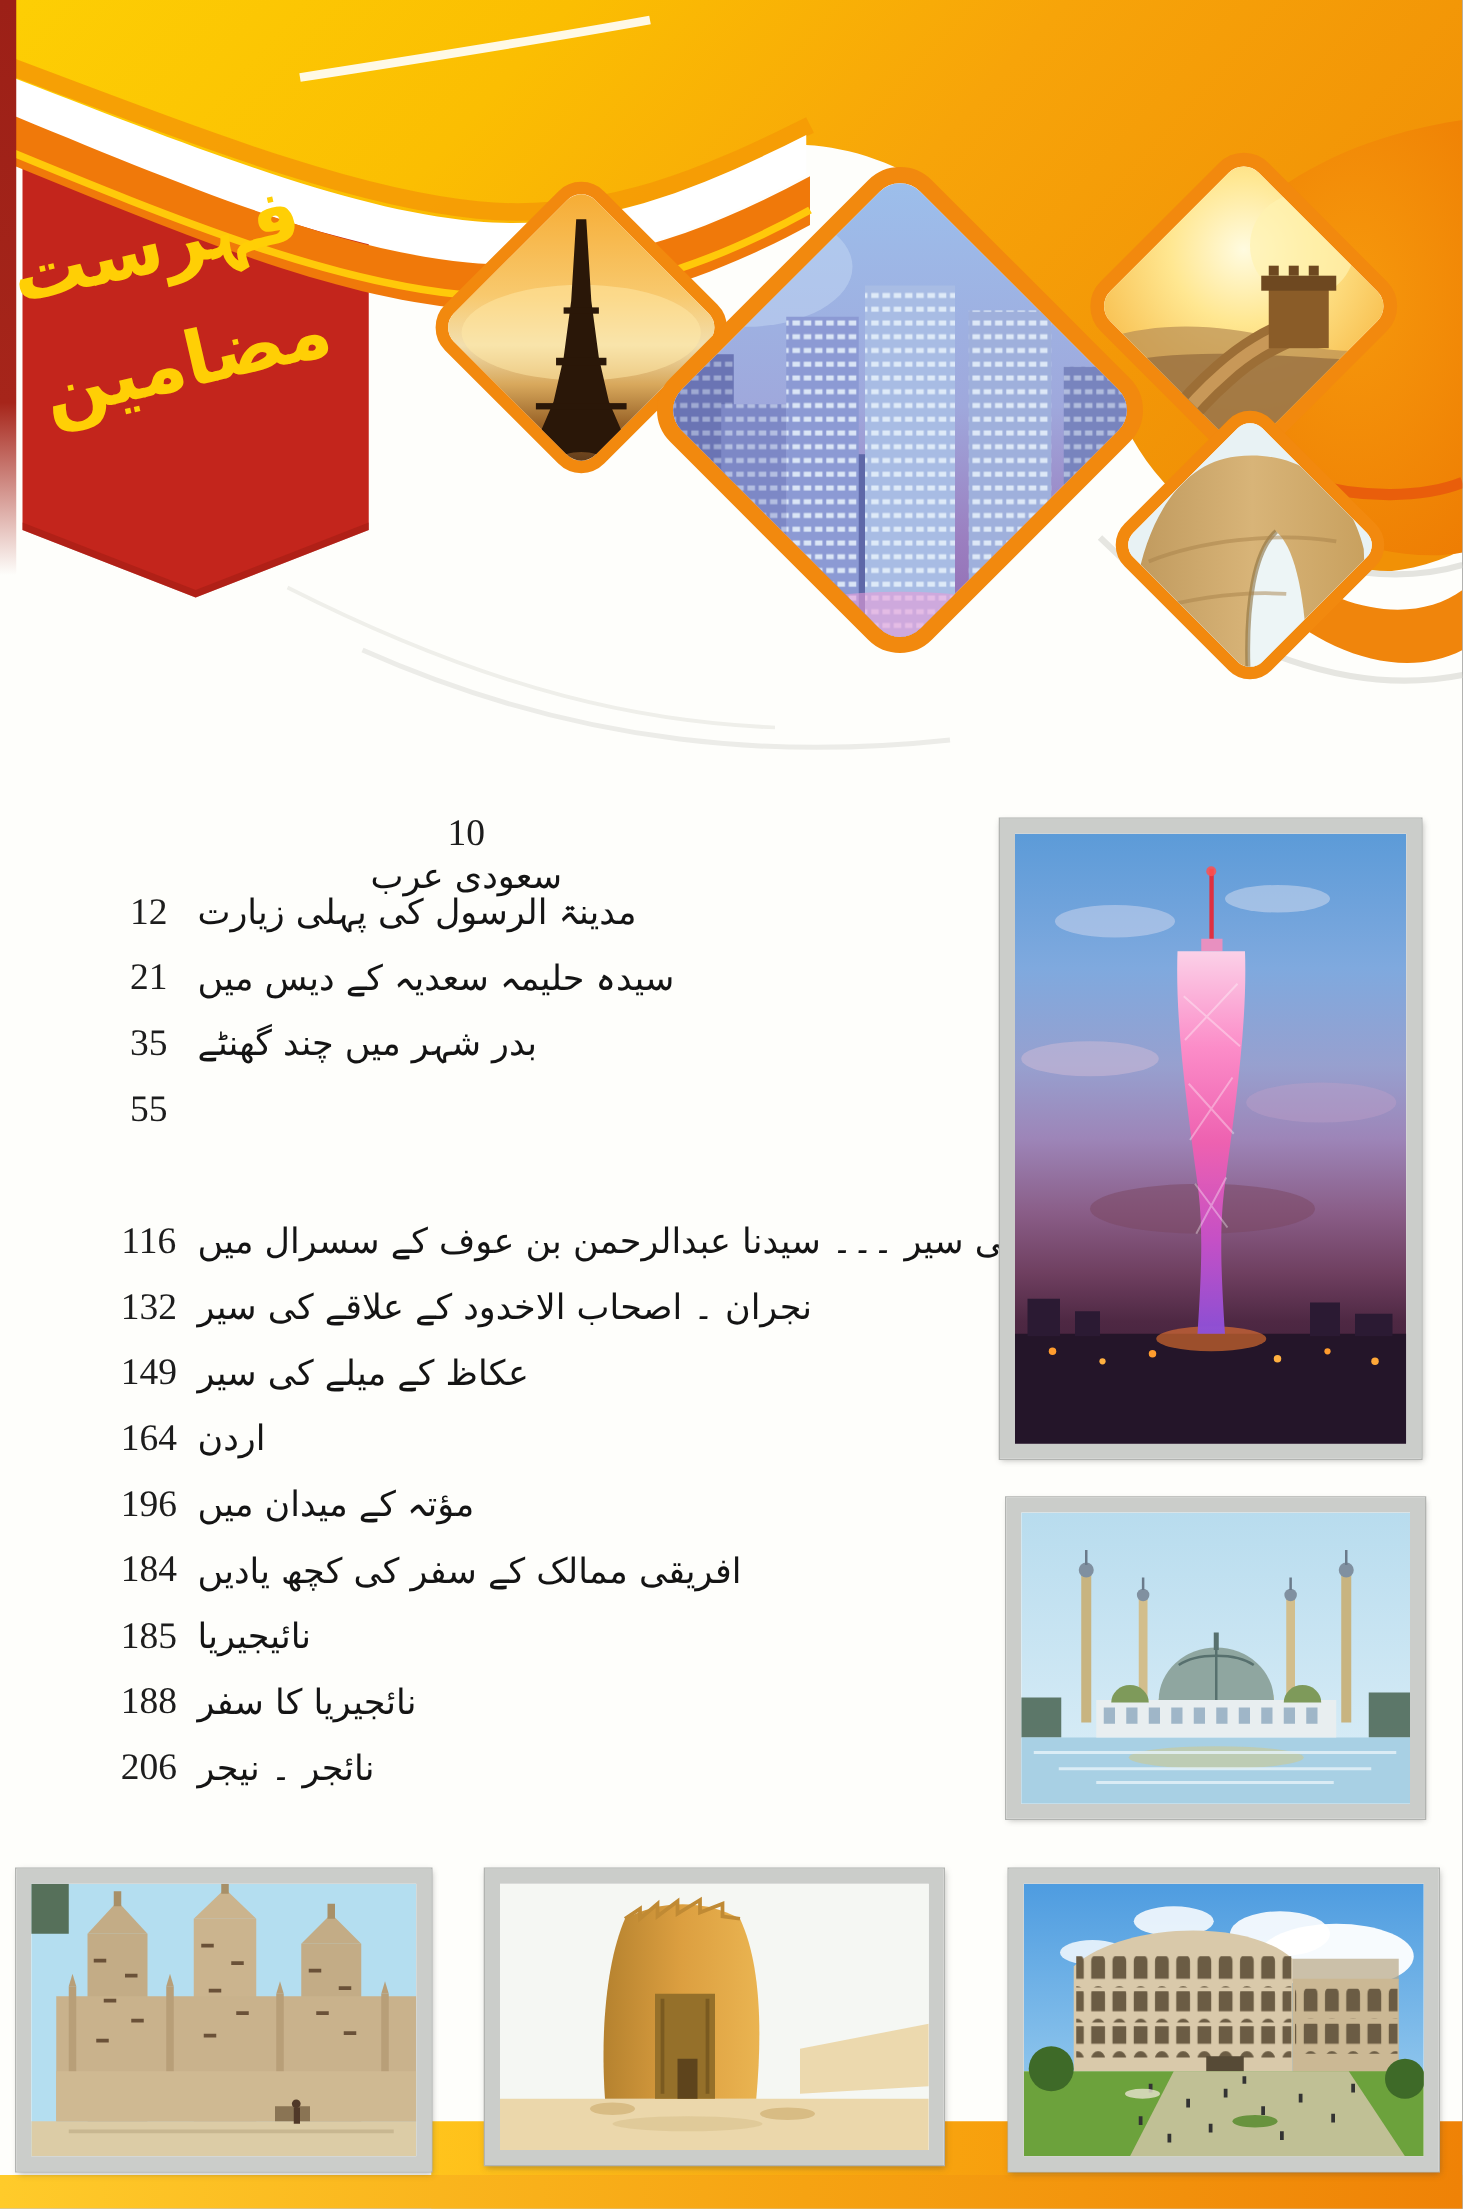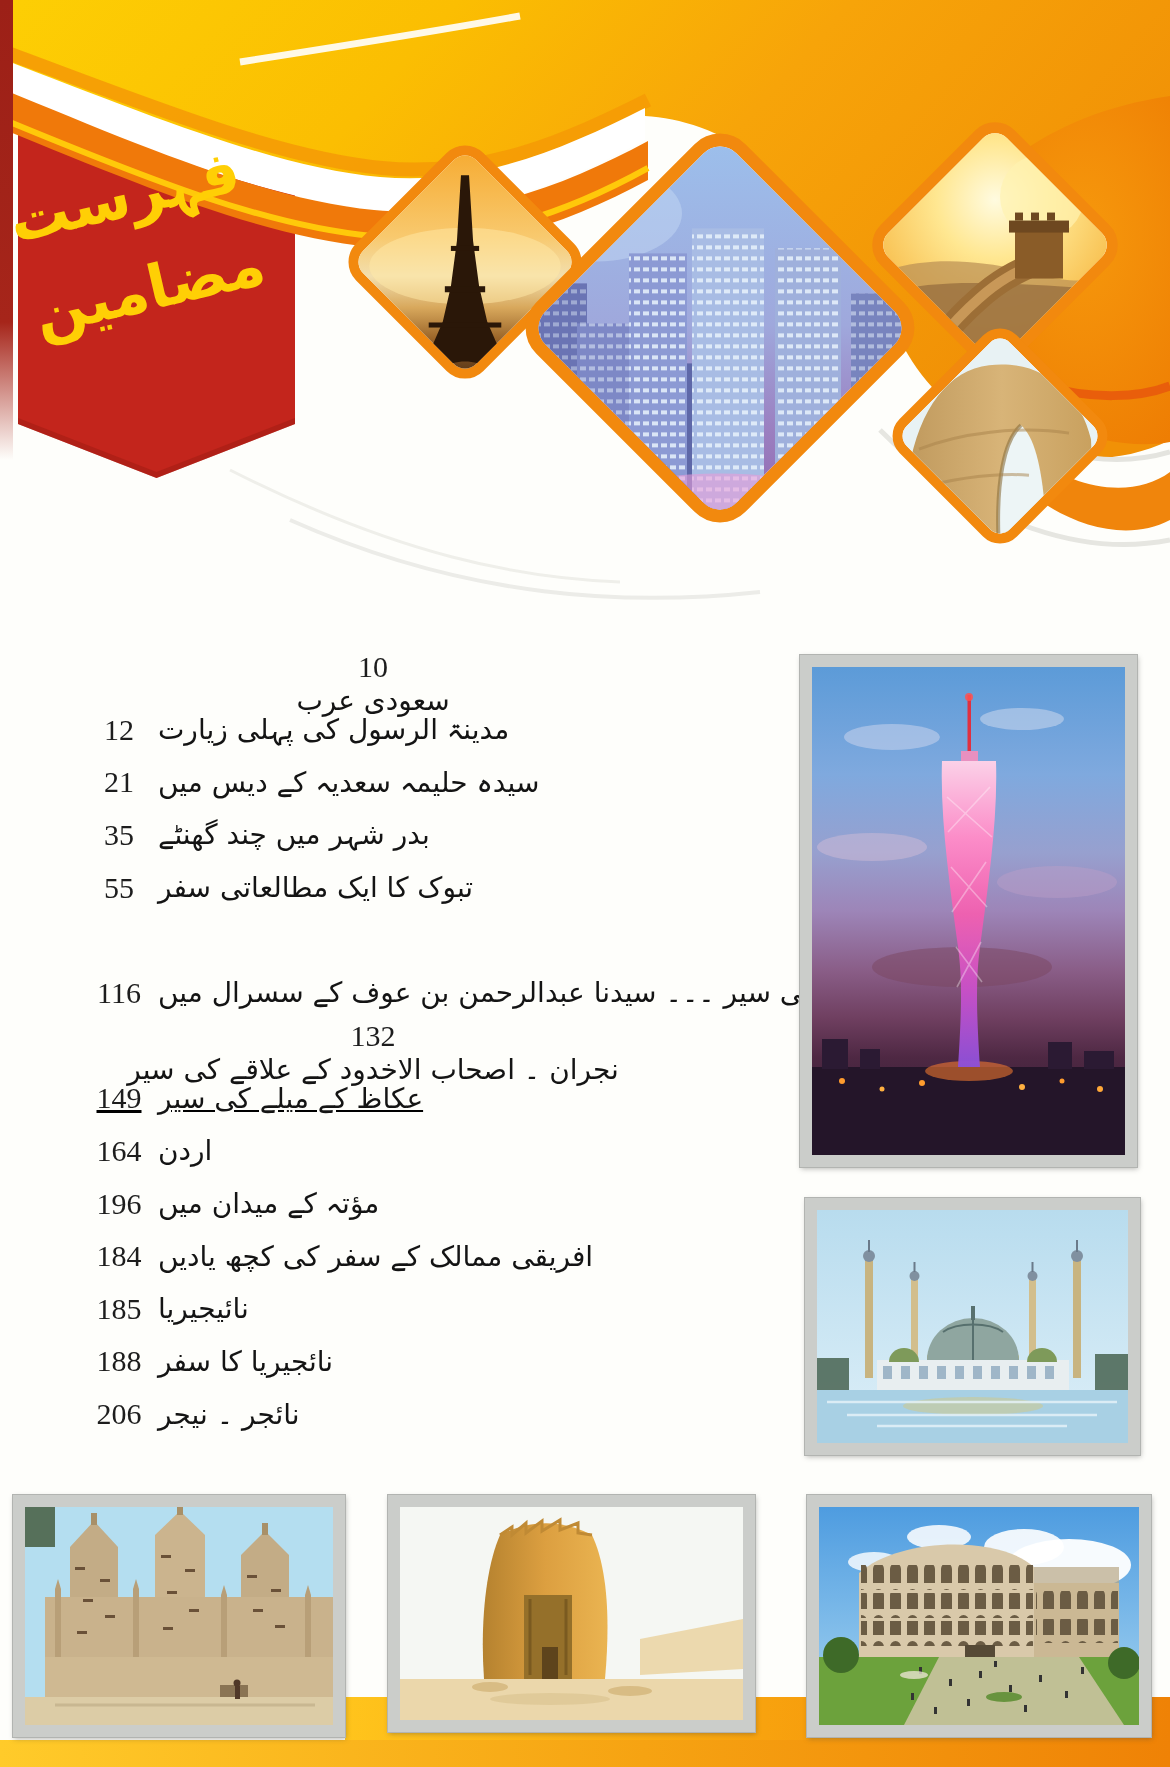--- a/index.html
+++ b/index.html
@@ -238,31 +238,30 @@
       <div class="toc-row" style="top: 105.3px;">
         <span class="toc-page">21</span>
         <span class="toc-title">سیدہ حلیمہ سعدیہ کے دیس میں</span>
       </div>
       <div class="toc-row" style="top: 157.95px;">
         <span class="toc-page">35</span>
         <span class="toc-title">بدر شہر میں چند گھنٹے</span>
       </div>
       <div class="toc-row" style="top: 210.6px;">
         <span class="toc-page">55</span>
-        <span class="toc-title">تبوک کا ایک مطالعاتی سفر</span>
       </div>
       <div class="toc-row" style="top: 315.9px;">
         <span class="toc-page">116</span>
         <span class="toc-title">دومتہ الجندل کی سیر ۔۔۔ سیدنا عبدالرحمن بن عوف کے سسرال میں</span>
       </div>
-      <div class="toc-row" style="top: 368.55px; flex-direction: column;">
+      <div class="toc-row" style="top: 368.55px;">
         <span class="toc-page">132</span>
         <span class="toc-title">نجران ۔ اصحاب الاخدود کے علاقے کی سیر</span>
       </div>
-      <div class="toc-row" style="top: 421.2px; text-decoration: underline;">
+      <div class="toc-row" style="top: 421.2px;">
         <span class="toc-page">149</span>
         <span class="toc-title">عکاظ کے میلے کی سیر</span>
       </div>
       <div class="toc-row" style="top: 473.85px;">
         <span class="toc-page">164</span>
         <span class="toc-title">اردن</span>
       </div>
       <div class="toc-row" style="top: 526.5px;">
         <span class="toc-page">196</span>
         <span class="toc-title">مؤتہ کے میدان میں</span>

